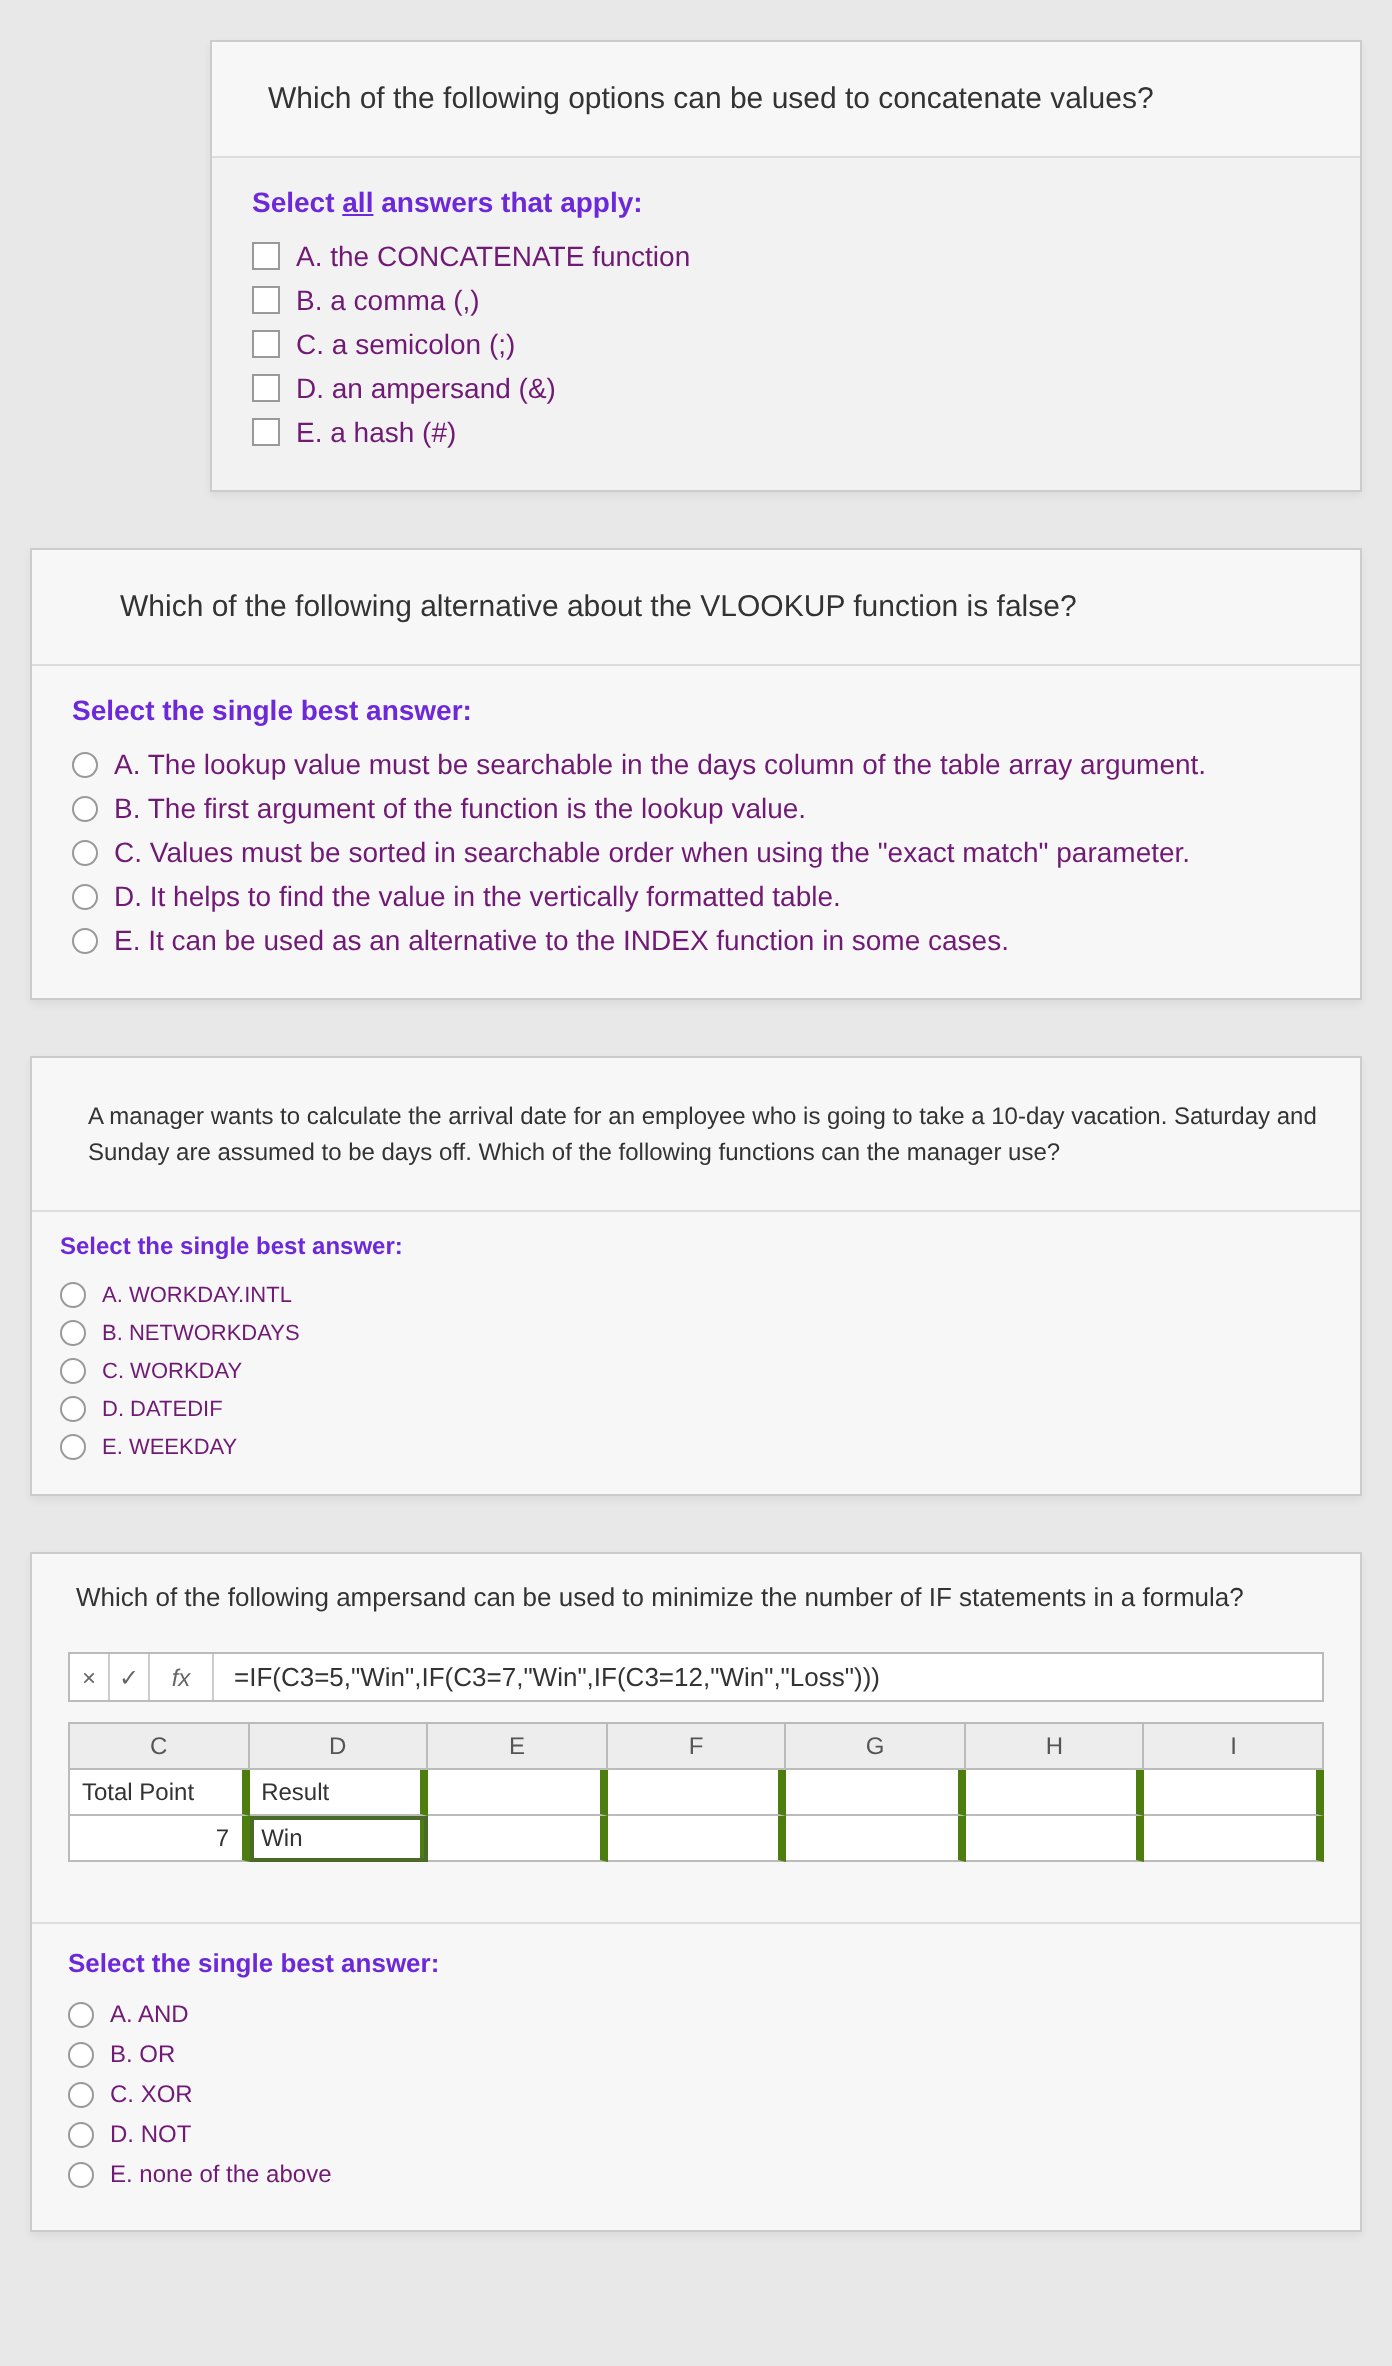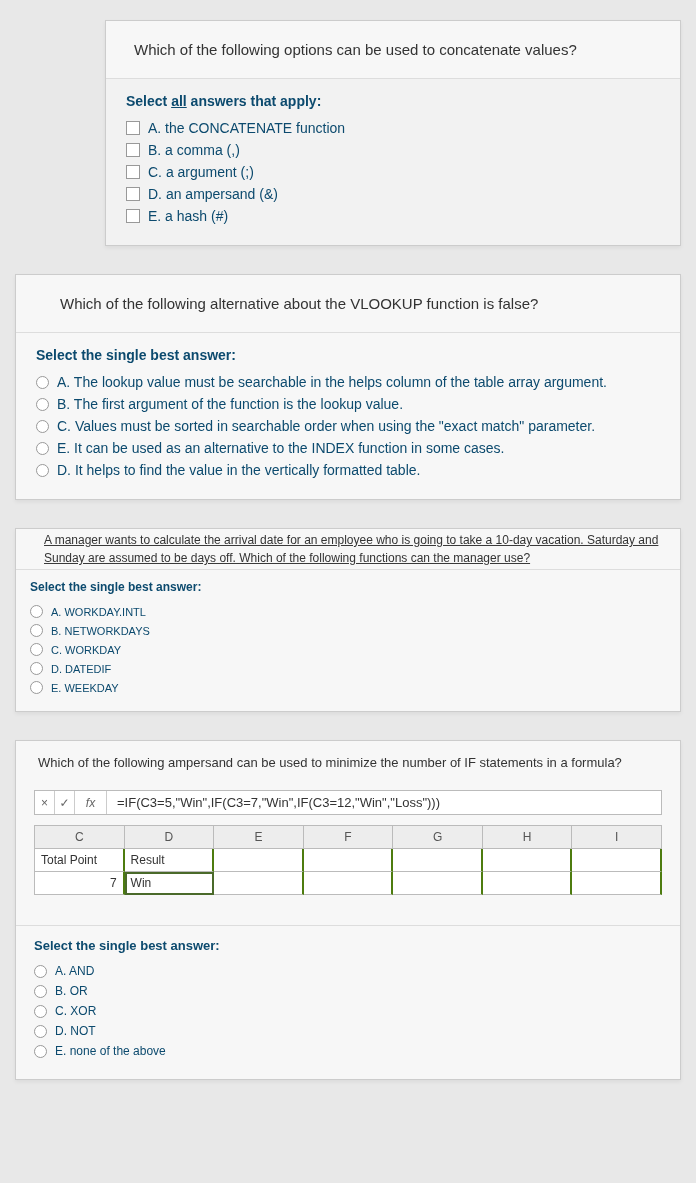--- a/index.html
+++ b/index.html
@@ -38,21 +38,21 @@
   .q-text.tiny { font-size: 12px; line-height: 1.5; }
   .answer-section {
     background: #f2f2f2;
     padding: 14px 20px 18px 20px;
     border-top: 1px solid #ddd;
   }
   .answer-section.light { background: #f7f7f7; }
   .instruct {
     font-size: 14px;
     font-weight: bold;
-    color: #0c4a6e;
+    color: #6d28d9;
     margin-bottom: 8px;
   }
   .instruct u { text-decoration: underline; }
   .instruct.small { font-size: 12px; }
   .opt-row {
     display: flex;
     align-items: center;
     gap: 8px;
     padding: 3px 0;
   }
@@ -66,21 +66,21 @@
   .rb {
     width: 13px;
     height: 13px;
     border: 1px solid #999;
     background: #fff;
     border-radius: 50%;
     flex-shrink: 0;
   }
   .opt-label {
     font-size: 14px;
-    color: #0c4a6e;
+    color: #701a75;
   }
   .opt-label.small { font-size: 12px; }
   .opt-label.tiny { font-size: 11px; }
   
   .card-indent {
     margin-left: 90px;
   }
 
   
   .sheet-area {
@@ -126,21 +126,21 @@
     color: #555;
   }
   .data-row {
     display: flex;
     border-left: 1px solid #bbb;
     font-size: 12px;
     background: #fff;
   }
   .data-row .dcell {
     flex: 1;
-    border-right: 2px solid #4d7c0f;
+    border-right: 4px solid #4d7c0f;
     border-bottom: 1px solid #bbb;
     padding: 4px 6px;
     min-height: 20px;
     color: #333;
   }
   .dcell.right { text-align: right; }
   .dcell.boxed {
     outline: 2px solid #4a6a2a;
     outline-offset: -2px;
   }
@@ -161,21 +161,21 @@
     <div class="opt-row">
         <div class="cb"></div>
         <span class="opt-label">A. the CONCATENATE function</span>
       </div>
     <div class="opt-row">
         <div class="cb"></div>
         <span class="opt-label">B. a comma (,)</span>
       </div>
     <div class="opt-row">
         <div class="cb"></div>
-        <span class="opt-label">C. a argument (;)</span>
+        <span class="opt-label">C. a semicolon (;)</span>
       </div>
     <div class="opt-row">
         <div class="cb"></div>
         <span class="opt-label">D. an ampersand (&amp;)</span>
       </div>
     <div class="opt-row">
         <div class="cb"></div>
         <span class="opt-label">E. a hash (#)</span>
       </div>
   </div>
@@ -185,45 +185,45 @@
   <div class="q-block">
     <div class="accent-bar"></div>
     <div class="q-text-wrap">
       <div class="q-text">Which of the following alternative about the VLOOKUP function is false?</div>
     </div>
   </div>
   <div class="answer-section light">
     <div class="instruct">Select the single best answer:</div>
     <div class="opt-row">
         <div class="rb"></div>
-        <span class="opt-label">A. The lookup value must be searchable in the helps column of the table array argument.</span>
+        <span class="opt-label">A. The lookup value must be searchable in the days column of the table array argument.</span>
       </div>
     <div class="opt-row">
         <div class="rb"></div>
         <span class="opt-label">B. The first argument of the function is the lookup value.</span>
       </div>
     <div class="opt-row">
         <div class="rb"></div>
         <span class="opt-label">C. Values must be sorted in searchable order when using the "exact match" parameter.</span>
       </div>
     <div class="opt-row">
         <div class="rb"></div>
+        <span class="opt-label">D. It helps to find the value in the vertically formatted table.</span>
+      </div>
+    <div class="opt-row">
+        <div class="rb"></div>
         <span class="opt-label">E. It can be used as an alternative to the INDEX function in some cases.</span>
-      </div>
-    <div class="opt-row">
-        <div class="rb"></div>
-        <span class="opt-label">D. It helps to find the value in the vertically formatted table.</span>
       </div>
   </div>
 </div>
 
 <div class="question-card">
   <div class="q-block">
     <div class="accent-bar narrow"></div>
-    <div class="q-text-wrap" style="padding:2px 20px;text-decoration:underline;">
+    <div class="q-text-wrap" style="padding:20px 20px;">
       <div class="q-text tiny">A manager wants to calculate the arrival date for an employee who is going to take a 10-day vacation. Saturday and Sunday are assumed to be days off. Which of the following functions can the manager use?</div>
     </div>
   </div>
   <div class="answer-section light" style="padding:10px 14px 14px 14px;">
     <div class="instruct small">Select the single best answer:</div>
     <div class="opt-row">
         <div class="rb"></div>
         <span class="opt-label tiny">A. WORKDAY.INTL</span>
       </div>
     <div class="opt-row">

